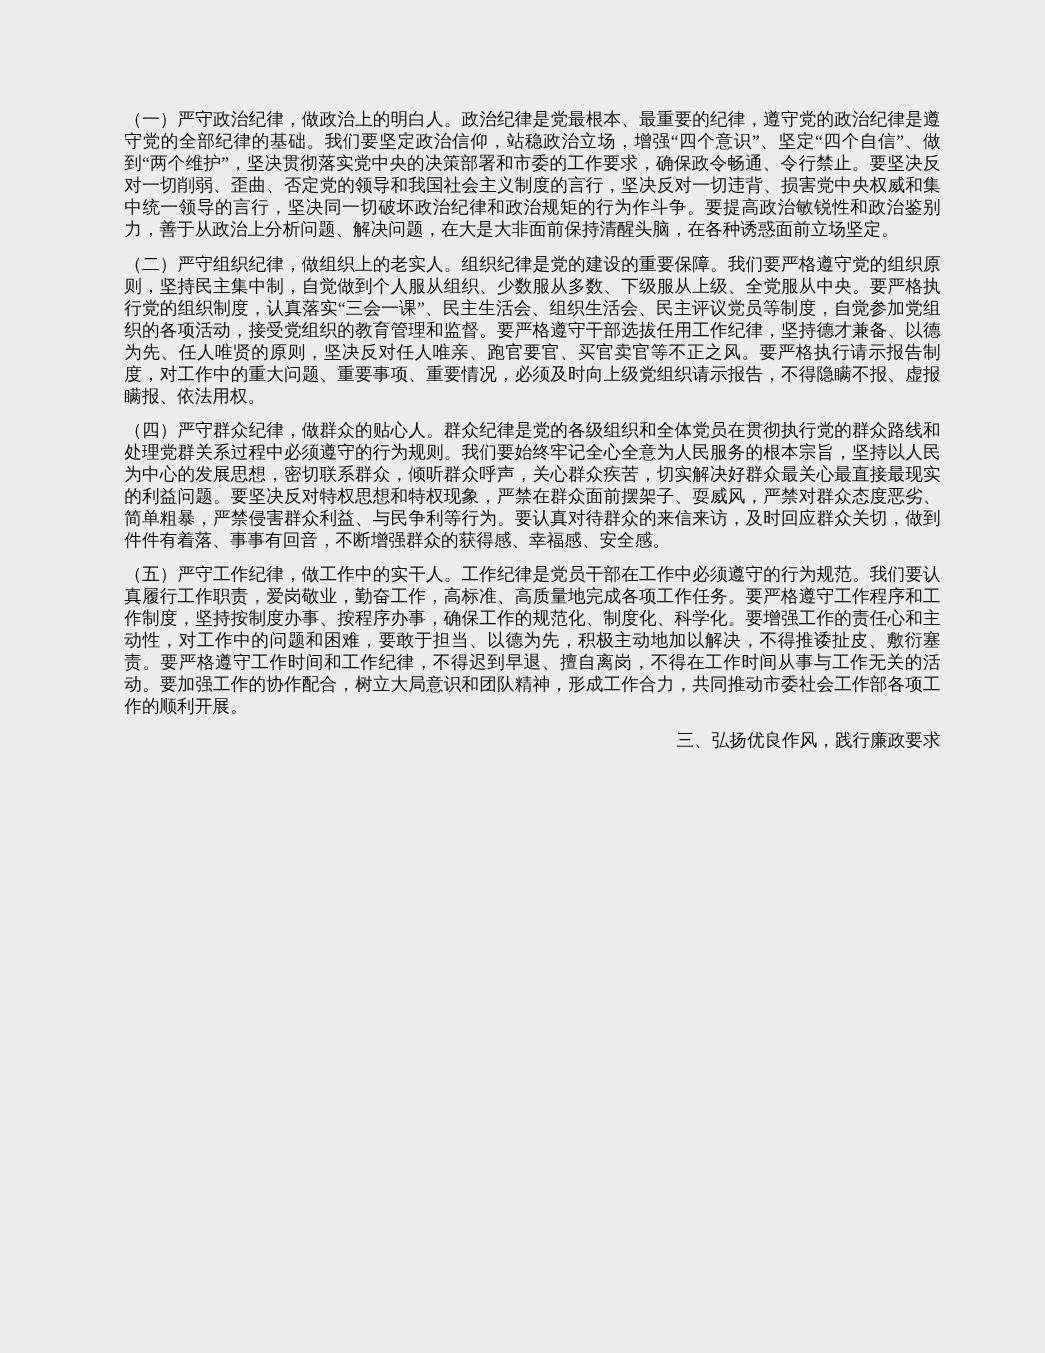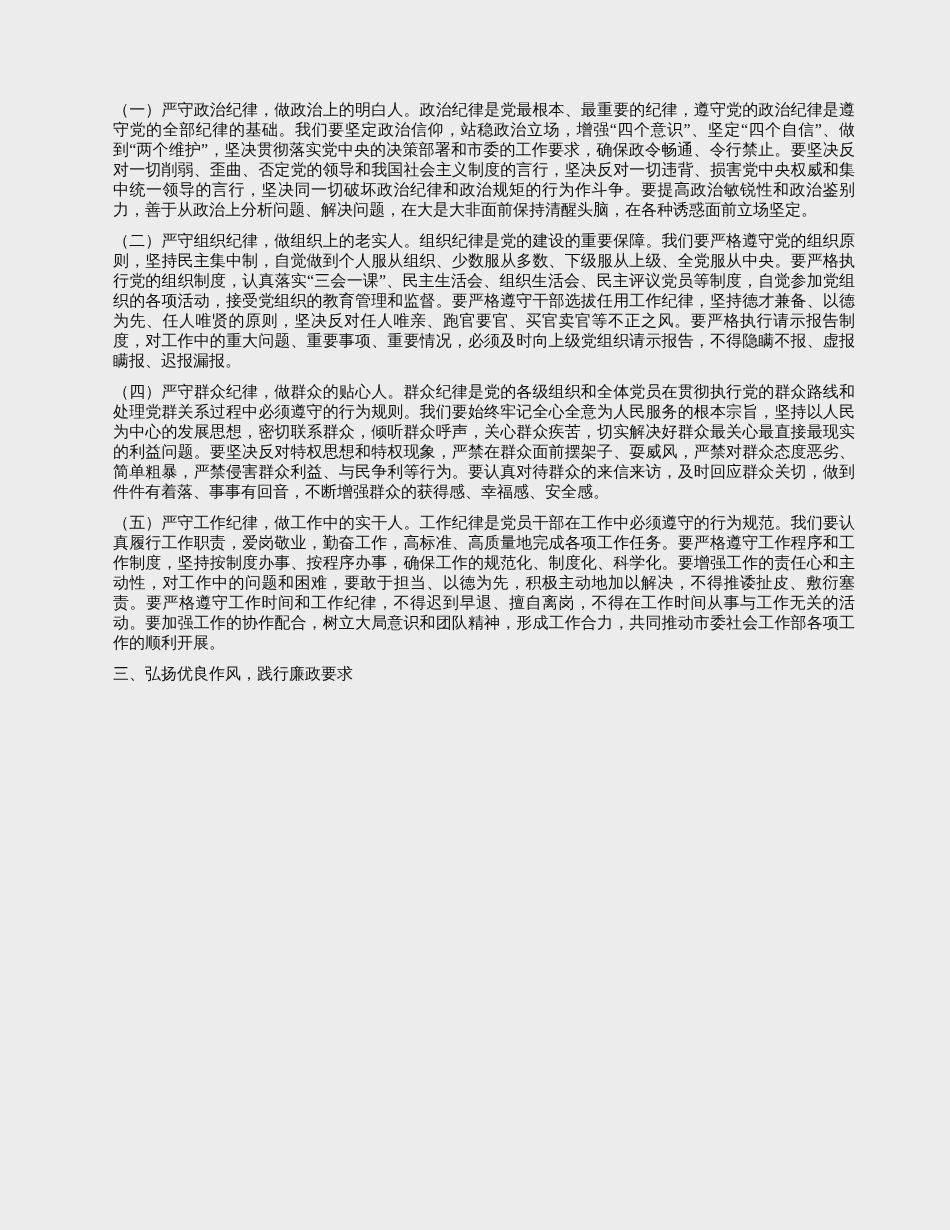--- a/index.html
+++ b/index.html
@@ -21,26 +21,26 @@
     padding: 100px 95px 30px 113px;
   }
   .para {
     margin: 0 0 11px 0;
     font-size: 16px;
     line-height: 20px;
     text-align: justify;
     word-break: break-all;
   }
   .heading {
-    text-align: left;
+    text-align: right;
     margin-top: 10px;
   }
 </style>
 </head>
 <body>
 
 <div class="doc">
   <p class="para">（一）严守政治纪律，做政治上的明白人。政治纪律是党最根本、最重要的纪律，遵守党的政治纪律是遵守党的全部纪律的基础。我们要坚定政治信仰，站稳政治立场，增强“四个意识”、坚定“四个自信”、做到“两个维护”，坚决贯彻落实党中央的决策部署和市委的工作要求，确保政令畅通、令行禁止。要坚决反对一切削弱、歪曲、否定党的领导和我国社会主义制度的言行，坚决反对一切违背、损害党中央权威和集中统一领导的言行，坚决同一切破坏政治纪律和政治规矩的行为作斗争。要提高政治敏锐性和政治鉴别力，善于从政治上分析问题、解决问题，在大是大非面前保持清醒头脑，在各种诱惑面前立场坚定。</p>
-  <p class="para">（二）严守组织纪律，做组织上的老实人。组织纪律是党的建设的重要保障。我们要严格遵守党的组织原则，坚持民主集中制，自觉做到个人服从组织、少数服从多数、下级服从上级、全党服从中央。要严格执行党的组织制度，认真落实“三会一课”、民主生活会、组织生活会、民主评议党员等制度，自觉参加党组织的各项活动，接受党组织的教育管理和监督。要严格遵守干部选拔任用工作纪律，坚持德才兼备、以德为先、任人唯贤的原则，坚决反对任人唯亲、跑官要官、买官卖官等不正之风。要严格执行请示报告制度，对工作中的重大问题、重要事项、重要情况，必须及时向上级党组织请示报告，不得隐瞒不报、虚报瞒报、迟报漏报。</p>
+  <p class="para">（二）严守组织纪律，做组织上的老实人。组织纪律是党的建设的重要保障。我们要严格遵守党的组织原则，坚持民主集中制，自觉做到个人服从组织、少数服从多数、下级服从上级、全党服从中央。要严格执行党的组织制度，认真落实“三会一课”、民主生活会、组织生活会、民主评议党员等制度，自觉参加党组织的各项活动，接受党组织的教育管理和监督。要严格遵守干部选拔任用工作纪律，坚持德才兼备、以德为先、任人唯贤的原则，坚决反对任人唯亲、跑官要官、买官卖官等不正之风。要严格执行请示报告制度，对工作中的重大问题、重要事项、重要情况，必须及时向上级党组织请示报告，不得隐瞒不报、虚报瞒报、依法用权。</p>
   <p class="para">（四）严守群众纪律，做群众的贴心人。群众纪律是党的各级组织和全体党员在贯彻执行党的群众路线和处理党群关系过程中必须遵守的行为规则。我们要始终牢记全心全意为人民服务的根本宗旨，坚持以人民为中心的发展思想，密切联系群众，倾听群众呼声，关心群众疾苦，切实解决好群众最关心最直接最现实的利益问题。要坚决反对特权思想和特权现象，严禁在群众面前摆架子、耍威风，严禁对群众态度恶劣、简单粗暴，严禁侵害群众利益、与民争利等行为。要认真对待群众的来信来访，及时回应群众关切，做到件件有着落、事事有回音，不断增强群众的获得感、幸福感、安全感。</p>
   <p class="para">（五）严守工作纪律，做工作中的实干人。工作纪律是党员干部在工作中必须遵守的行为规范。我们要认真履行工作职责，爱岗敬业，勤奋工作，高标准、高质量地完成各项工作任务。要严格遵守工作程序和工作制度，坚持按制度办事、按程序办事，确保工作的规范化、制度化、科学化。要增强工作的责任心和主动性，对工作中的问题和困难，要敢于担当、以德为先，积极主动地加以解决，不得推诿扯皮、敷衍塞责。要严格遵守工作时间和工作纪律，不得迟到早退、擅自离岗，不得在工作时间从事与工作无关的活动。要加强工作的协作配合，树立大局意识和团队精神，形成工作合力，共同推动市委社会工作部各项工作的顺利开展。</p>
   <p class="para heading">三、弘扬优良作风，践行廉政要求</p>
 </div>
 
 </body></html>

